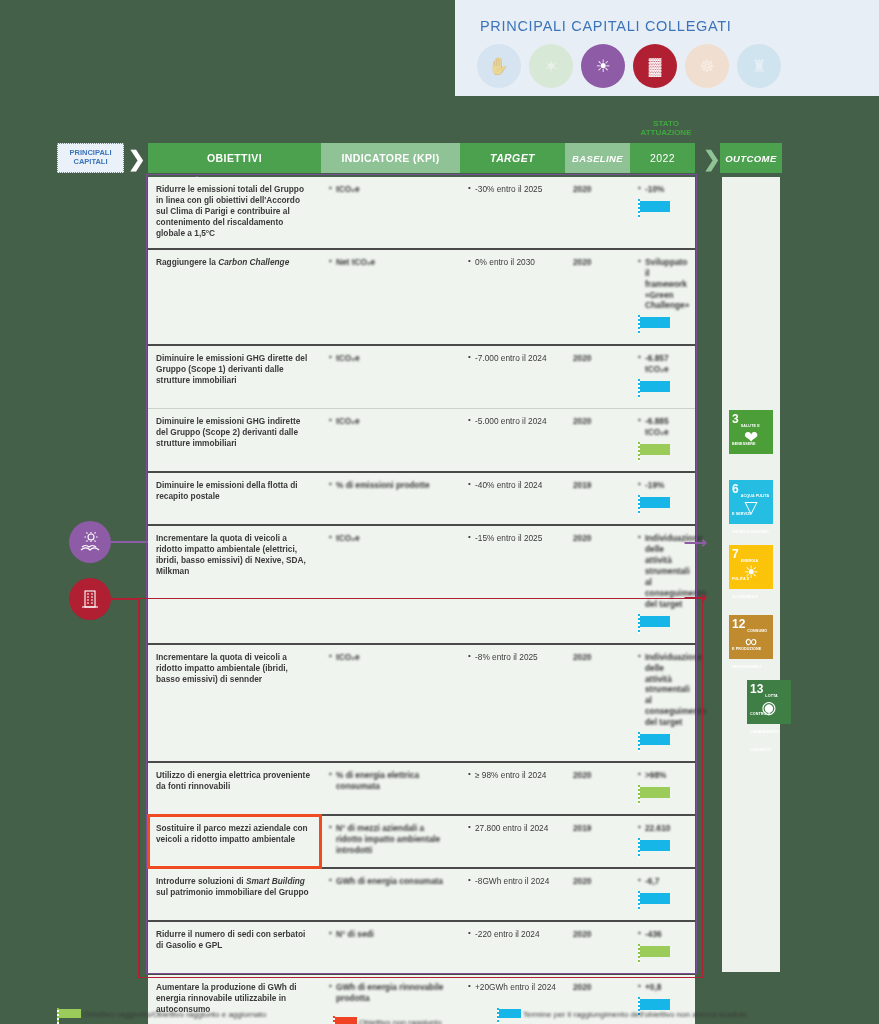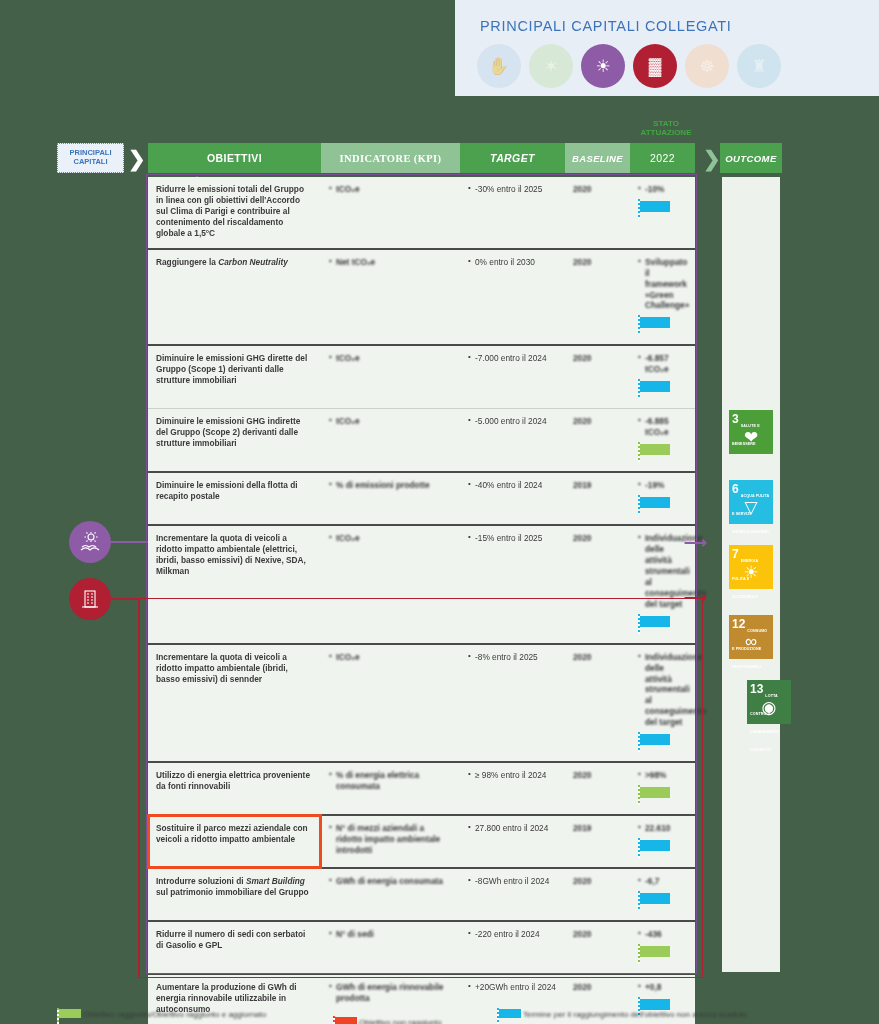--- a/index.html
+++ b/index.html
@@ -43,21 +43,21 @@
   .chev-1 { left: 128px; top: 147px; font-size: 21px; }
   .chev-2 { left: 703px; top: 147px; font-size: 21px; color: #8fc295; }
 
   .hdr-cell {
     position: absolute; top: 143px; height: 30px;
     display: flex; align-items: center; justify-content: center;
     color: #fff; font-size: 10.5px; font-weight: bold;
     background: #4ca14e; letter-spacing: .4px; text-align: center;
   }
   .hdr-obiettivi   { left: 148px; width: 173px; }
-  .hdr-kpi         { left: 321px; width: 139px; background: #8fc295; font-family: Liberation Serif, serif; }
+  .hdr-kpi         { left: 321px; width: 139px; background: #8fc295; }
   .hdr-target      { left: 460px; width: 105px; font-style: italic; }
   .hdr-baseline    { left: 565px; width: 65px;  background: #8fc295; font-style: italic; font-size:9.5px;}
   .hdr-2022        { left: 630px; width: 65px;  font-weight: normal; }
   .hdr-outcome     { left: 720px; width: 62px;  font-style: italic; font-size: 9.5px;}
 
   .stato-label {
     position: absolute; left: 630px; top: 120px; width: 72px;
     text-align: center; font-size: 8px; font-weight: bold;
     color: #3fa93f; line-height: 1.1;
   }
@@ -235,21 +235,21 @@
             <td class="c-base"><span class="blur">2020</span></td>
             <td class="c-2022">
               <span class="bullet blur">-10%</span>
               <span class="flag cyan">
                 <span class="pole"></span>
                 <span class="cloth"></span>
               </span>
             </td>
           </tr>
           <tr class="thick">
-            <td class="c-obj">Raggiungere la <span class="ital">Carbon Neutrality</span></td>
+            <td class="c-obj">Raggiungere la <span class="ital">Carbon Challenge</span></td>
             <td class="c-kpi">
               <span class="bullet blur">Net tCO₂e</span>
             </td>
             <td class="c-tgt">
               <span class="bullet">0% entro il 2030</span>
             </td>
             <td class="c-base"><span class="blur">2020</span></td>
             <td class="c-2022">
               <span class="bullet blur">Sviluppato il framework «Green Challenge»</span>
               <span class="flag cyan">

